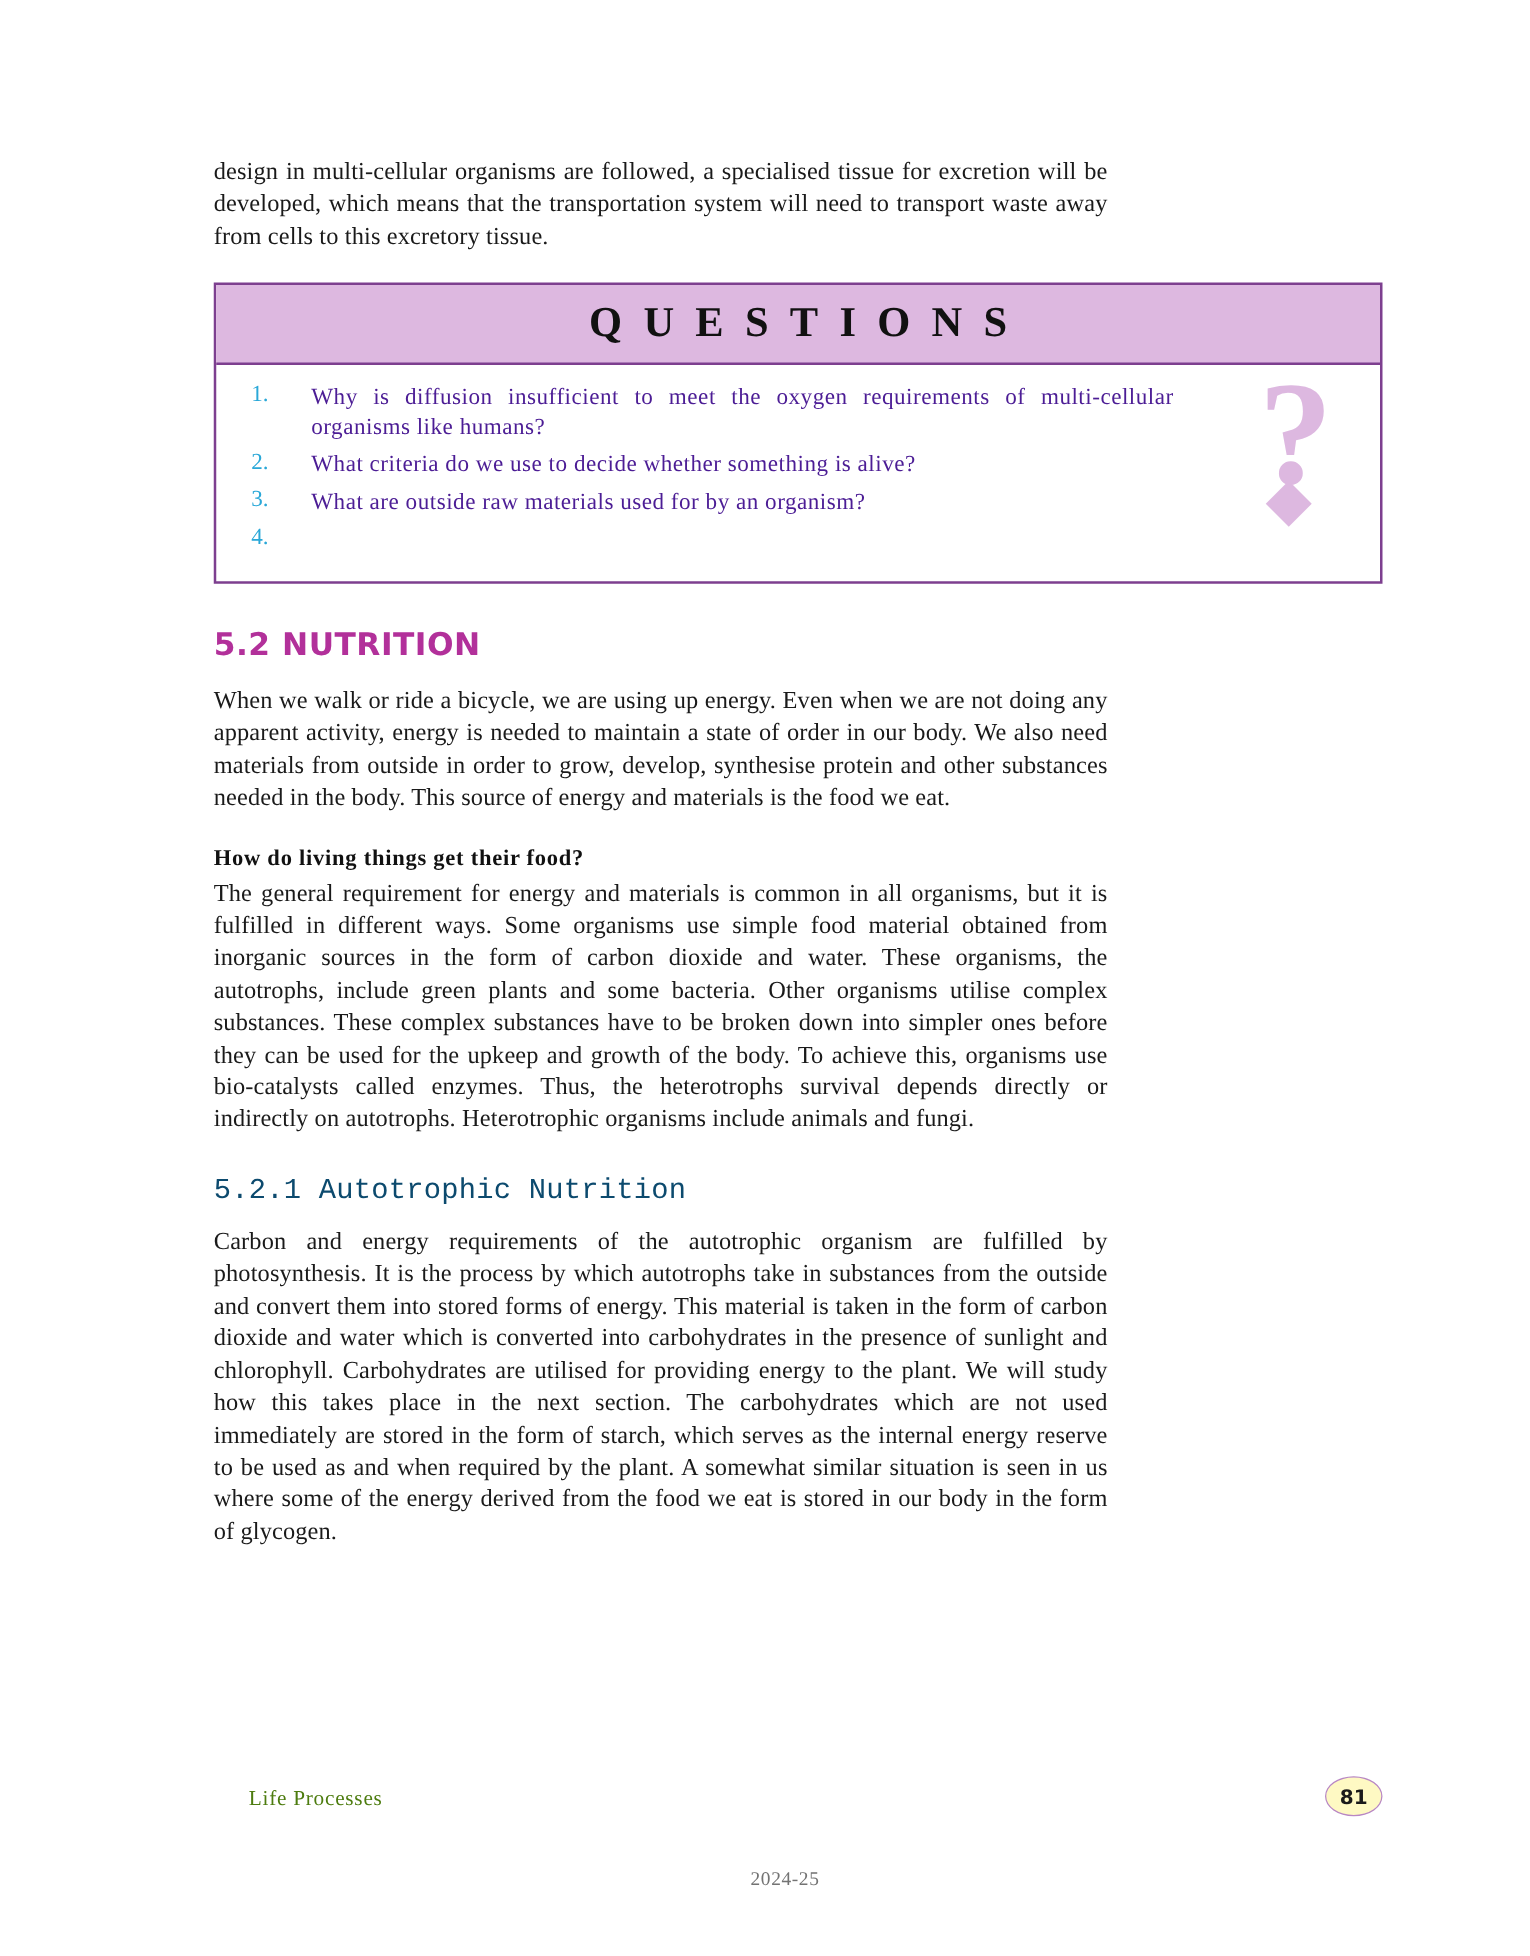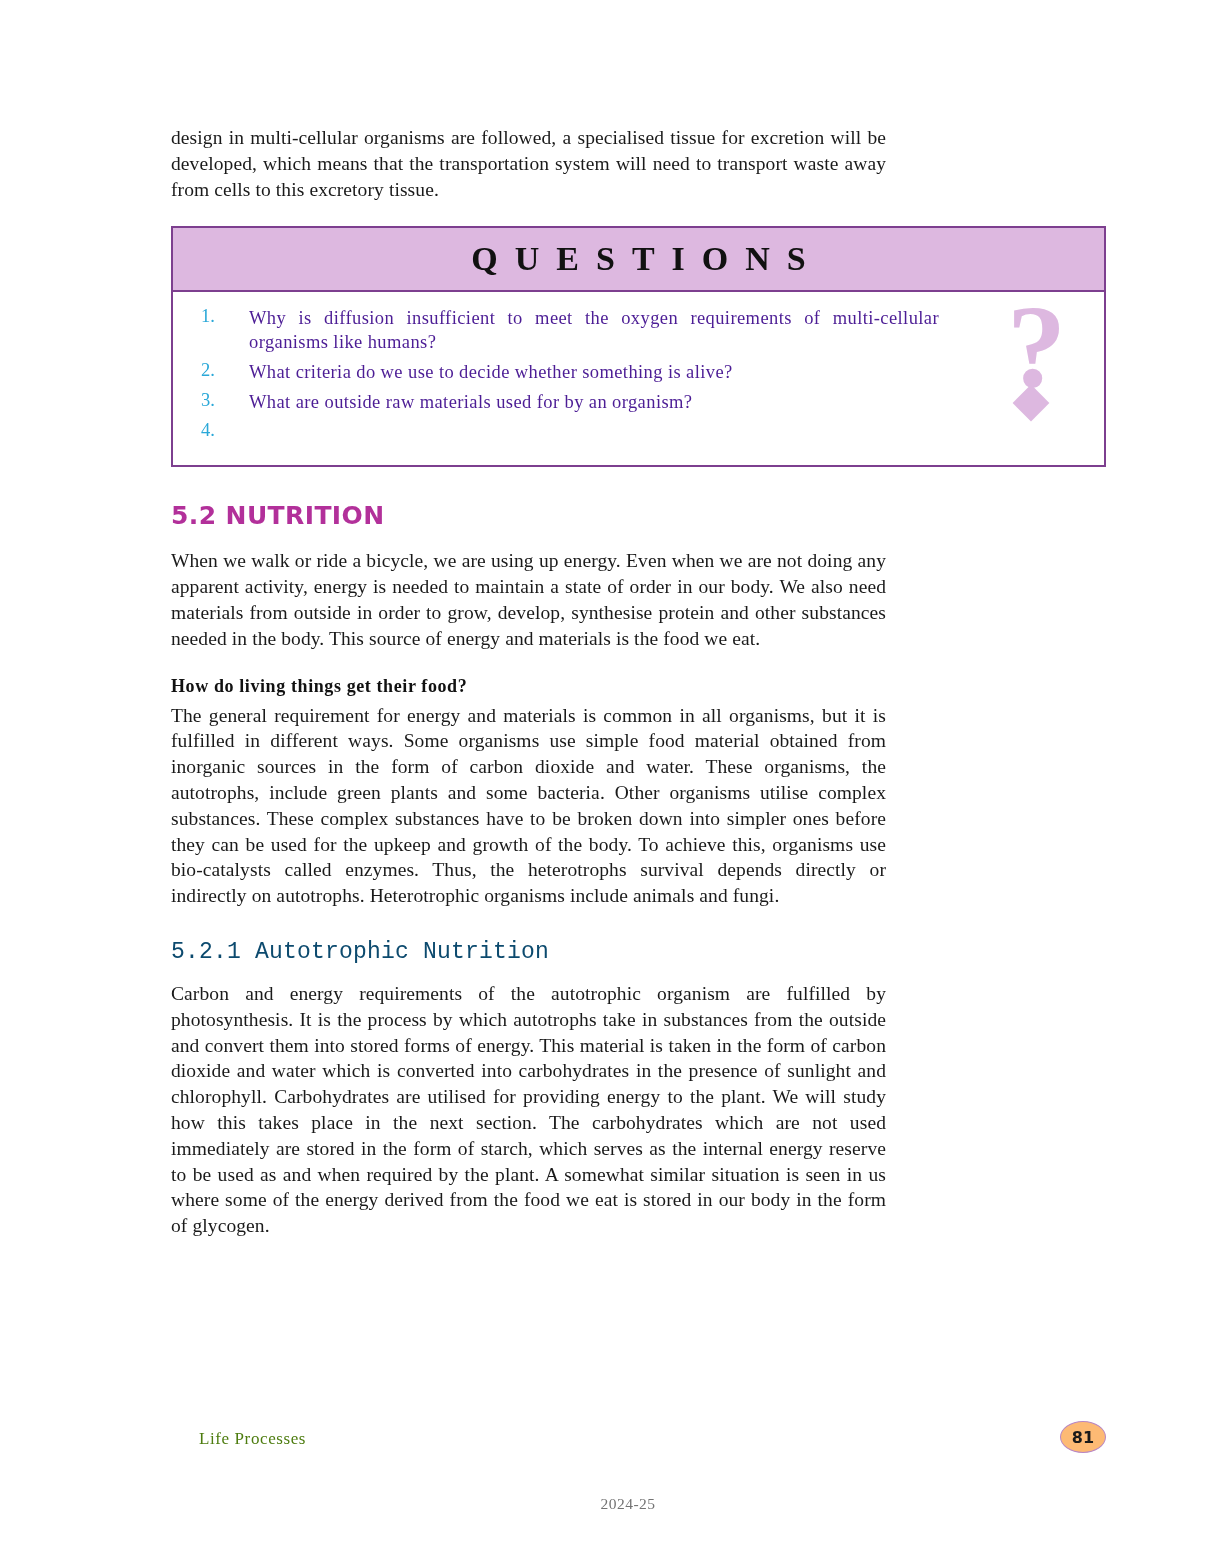--- a/index.html
+++ b/index.html
@@ -153,21 +153,21 @@
     letter-spacing: 0.6px;
     margin-left: 28px;
   }
   .page-badge {
     position: absolute;
     right: 0;
     top: -8px;
     width: 44px;
     height: 30px;
     border-radius: 50%;
-    background: #fdba74;
+    background: #fef9c3;
     border: 1px solid #b887c4;
     display: flex;
     align-items: center;
     justify-content: center;
     font-family: "DejaVu Sans", sans-serif;
     font-size: 16px;
     font-weight: bold;
     color: #1a1a1a;
   }
   .year {

